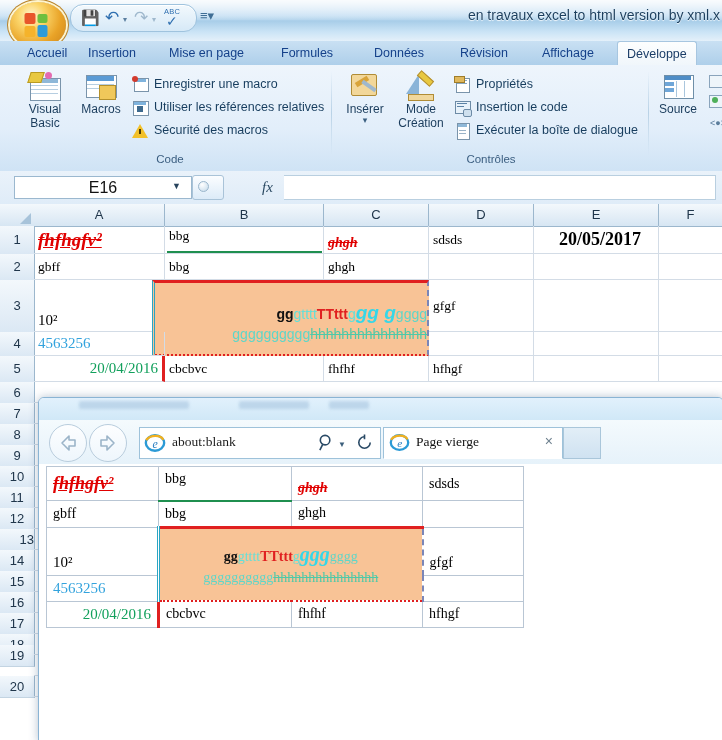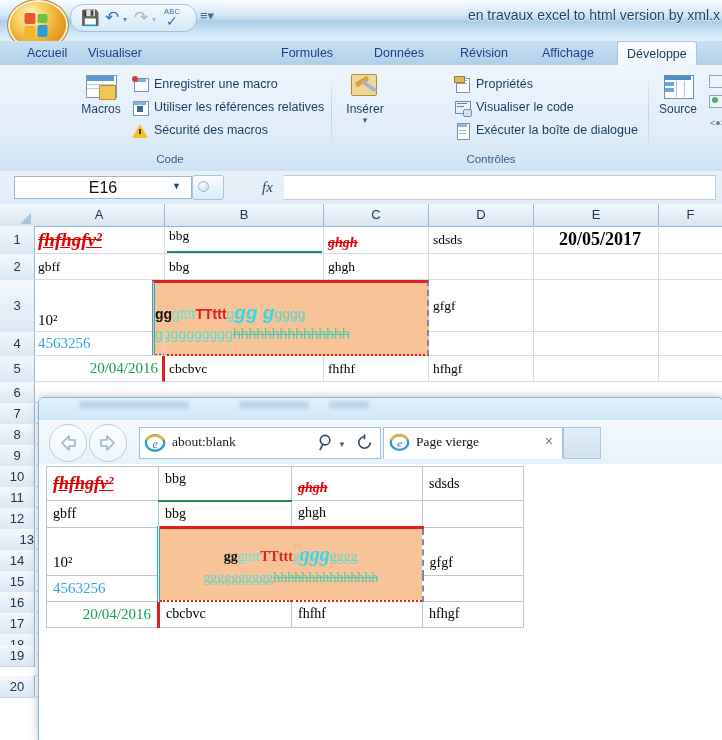--- a/index.html
+++ b/index.html
@@ -162,21 +162,21 @@
   .t-date{font-weight:bold;font-size:18px;color:#000;margin-left:8px;}
 
   .b3box{
     position:absolute;background:#f8c396;
     border-top:3px solid #e02020;
     border-left:3px double #2aa6c4;
     border-right:2px dashed #7b86b8;
     border-bottom:2px dotted #e02020;
     box-sizing:border-box;overflow:hidden;
   }
-  .b3line{width:100%;text-align:left;white-space:nowrap;line-height:1;}
+  .b3line{width:100%;text-align:right;white-space:nowrap;line-height:1;}
   .g-blk{color:#111;font-weight:bold;}
   .g-aqua{color:#62e0d8;}
   .g-red{color:#e02020;font-weight:bold;}
   .g-cyan-big{color:#35d7e8;font-weight:bold;font-style:italic;}
   .g-teal{color:#5fd6c8;}
   .g-green{color:#4fc9a8;}
 
   .greenunder{
     position:absolute;background:#1f8f4f;height:2px;
   }
@@ -277,33 +277,47 @@
       <span style="position:absolute;left:93px;top:2px;font-size:7.5px;color:#2f6fb0;letter-spacing:.3px;">ABC</span>
       <span class="qat-ico" style="left:95px;top:8px;color:#2f6fb0;font-size:14px;">✓</span>
     </div>
     <span class="qat-more">≡▾</span>
 
     <div class="title-text">en travaux excel to html version by xml.x</div>
   </div>
 
   <div class="tabstrip">
     <div class="tab" style="left:18px;">Accueil</div>
-    <div class="tab" style="left:79px;">Visualiser</div>
+    <div class="tab" style="left:79px;">Insertion</div>
+    <div class="tab" style="left:160px;">Mise en page</div>
     <div class="tab" style="left:272px;">Formules</div>
     <div class="tab" style="left:365px;">Données</div>
     <div class="tab" style="left:451px;">Révision</div>
     <div class="tab" style="left:533px;">Affichage</div>
     <div class="tab active" style="left:617px;">Développe</div>
   </div>
 
   <div class="ribbon">
 
     <div class="rgroup" style="left:10px;width:320px;">
       <div class="gbody">
 
+        <div class="bigbtn" style="left:6px;">
+          <div style="margin:0 auto 2px;width:32px;height:28px;position:relative;">
+            <div style="position:absolute;left:1px;top:6px;width:29px;height:21px;background:#fff;border:1px solid #7a94ab;"></div>
+            <div style="position:absolute;left:2px;top:7px;width:27px;height:4px;background:#8fb8d8;"></div>
+            <div style="position:absolute;left:2px;top:13px;width:27px;height:1px;background:#b6cee1;"></div>
+            <div style="position:absolute;left:2px;top:17px;width:27px;height:1px;background:#b6cee1;"></div>
+            <div style="position:absolute;left:2px;top:21px;width:27px;height:1px;background:#b6cee1;"></div>
+            <div style="position:absolute;left:0px;top:0px;width:12px;height:9px;background:#e8c840;transform:skewX(-18deg);border:1px solid #b99b22;"></div>
+            <div style="position:absolute;left:16px;top:0px;width:7px;height:7px;border-radius:50%;background:#e46bb0;"></div>
+          </div>
+          <span class="lbl">Visual</span>
+          <span class="lbl">Basic</span>
+        </div>
 
         <div class="bigbtn" style="left:62px;">
           <div style="margin:0 auto 2px;width:32px;height:28px;position:relative;">
             <div style="position:absolute;left:1px;top:3px;width:29px;height:21px;background:#fff;border:1px solid #7a94ab;"></div>
             <div style="position:absolute;left:2px;top:4px;width:27px;height:5px;background:#5b9bd5;"></div>
             <div style="position:absolute;left:2px;top:12px;width:27px;height:1px;background:#b6cee1;"></div>
             <div style="position:absolute;left:2px;top:16px;width:27px;height:1px;background:#b6cee1;"></div>
             <div style="position:absolute;left:14px;top:13px;width:15px;height:13px;background:#f0c85a;border:1px solid #b5912c;"></div>
           </div>
           <span class="lbl">Macros</span>
@@ -346,39 +360,48 @@
         <div class="bigbtn" style="left:0px;">
           <div style="margin:0 auto 2px;width:34px;height:28px;position:relative;">
             <div style="position:absolute;left:3px;top:2px;width:24px;height:20px;background:#f2d79a;border:1px solid #b08c36;border-radius:2px;"></div>
             <div style="position:absolute;left:7px;top:7px;width:14px;height:5px;background:#d9a43a;transform:rotate(-32deg);"></div>
             <div style="position:absolute;left:13px;top:12px;width:16px;height:4px;background:#9fb8cd;transform:rotate(35deg);"></div>
           </div>
           <span class="lbl">Insérer</span>
           <span style="display:block;font-size:9px;color:#3a5f80;line-height:8px;">▾</span>
         </div>
 
+        <div class="bigbtn" style="left:56px;">
+          <div style="margin:0 auto 2px;width:34px;height:28px;position:relative;">
+            <div style="position:absolute;left:2px;top:2px;border-left:13px solid transparent;border-bottom:20px solid #8ab4d8;"></div>
+            <div style="position:absolute;left:13px;top:3px;width:15px;height:5px;background:#e8c840;transform:rotate(42deg);border:1px solid #b08c36;"></div>
+            <div style="position:absolute;left:4px;top:22px;width:24px;height:5px;background:#f0d79c;border:1px solid #b08c36;"></div>
+          </div>
+          <span class="lbl">Mode</span>
+          <span class="lbl">Création</span>
+        </div>
 
         <div class="smallitem" style="left:118px;top:6px;">
           <span class="si-ico">
             <span style="position:absolute;left:2px;top:2px;width:12px;height:13px;background:#fff;border:1px solid #7a94ab;"></span>
             <span style="position:absolute;left:3px;top:4px;width:10px;height:1px;background:#8aa8c2;"></span>
             <span style="position:absolute;left:3px;top:7px;width:10px;height:1px;background:#8aa8c2;"></span>
             <span style="position:absolute;left:0;top:0;width:9px;height:5px;background:#e0b85c;border:1px solid #a07d2a;"></span>
           </span>
           <span>Propriétés</span>
         </div>
 
         <div class="smallitem" style="left:118px;top:29px;">
           <span class="si-ico">
             <span style="position:absolute;left:1px;top:2px;width:14px;height:11px;background:#e8f2fa;border:1px solid #6d8ba6;"></span>
             <span style="position:absolute;left:3px;top:4px;width:10px;height:1px;background:#5c83a6;"></span>
             <span style="position:absolute;left:3px;top:7px;width:7px;height:1px;background:#5c83a6;"></span>
             <span style="position:absolute;left:9px;top:10px;width:7px;height:6px;background:#cfe0ee;border:1px solid #6d8ba6;border-radius:2px;"></span>
           </span>
-          <span>Visualiser le code</span>
+          <span>Insertion le code</span>
         </div>
 
         <div class="smallitem" style="left:118px;top:52px;">
           <span class="si-ico">
             <span style="position:absolute;left:3px;top:1px;width:11px;height:15px;background:#fff;border:1px solid #7a94ab;"></span>
             <span style="position:absolute;left:4px;top:2px;width:9px;height:3px;background:#8fb8d8;"></span>
             <span style="position:absolute;left:5px;top:8px;width:7px;height:1px;background:#9ab3c8;"></span>
             <span style="position:absolute;left:5px;top:11px;width:7px;height:1px;background:#9ab3c8;"></span>
           </span>
           <span>Exécuter la boîte de dialogue</span>

